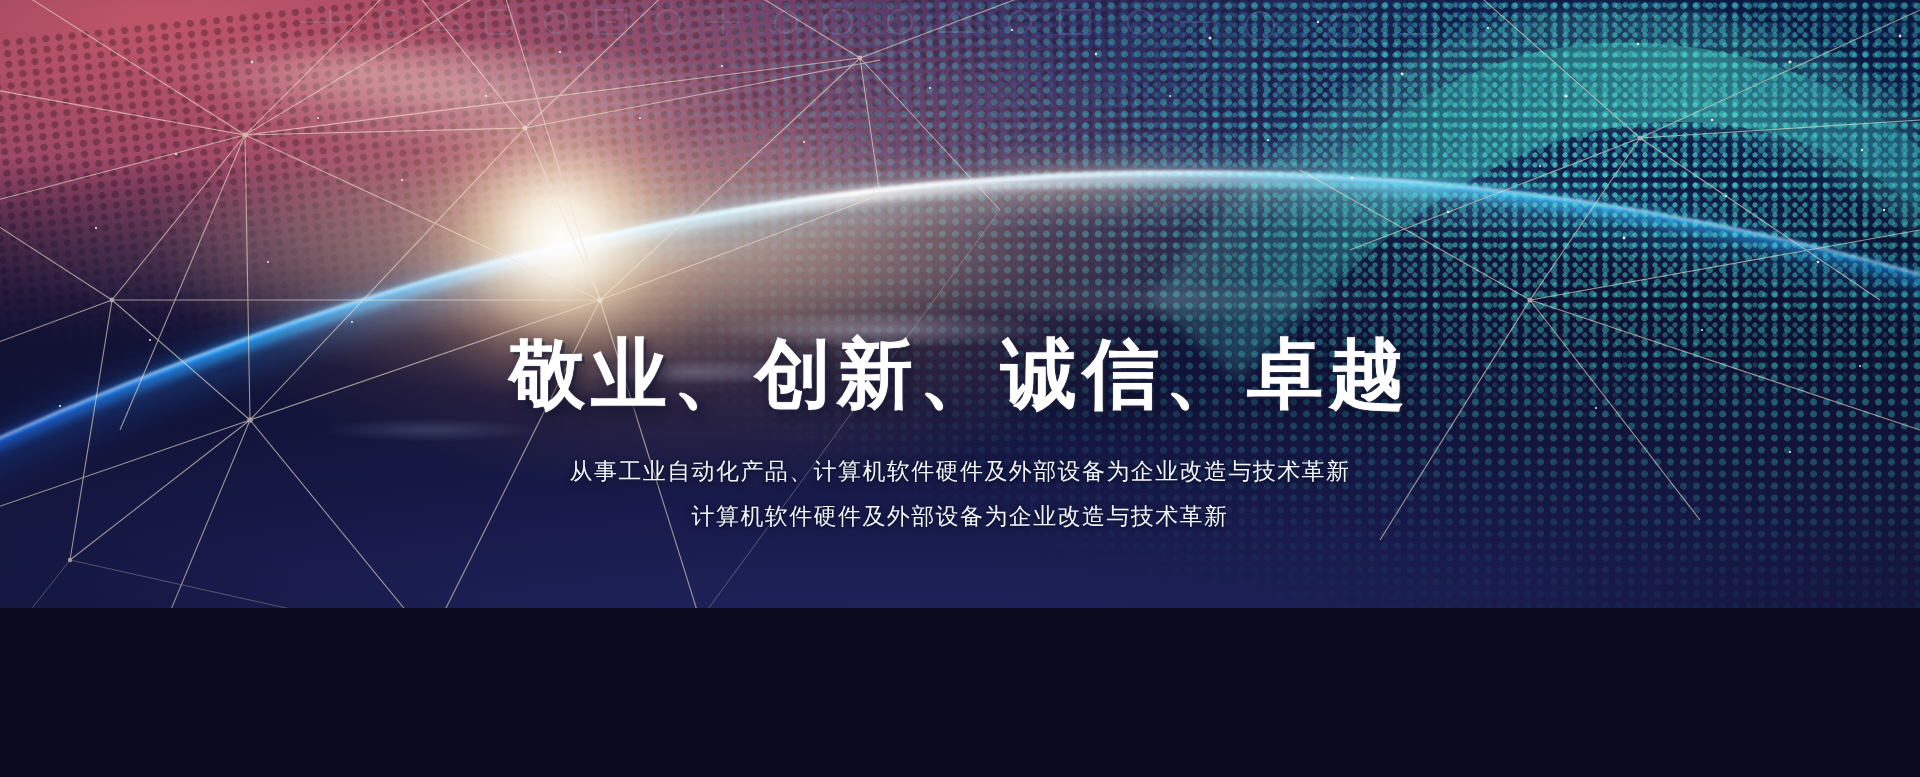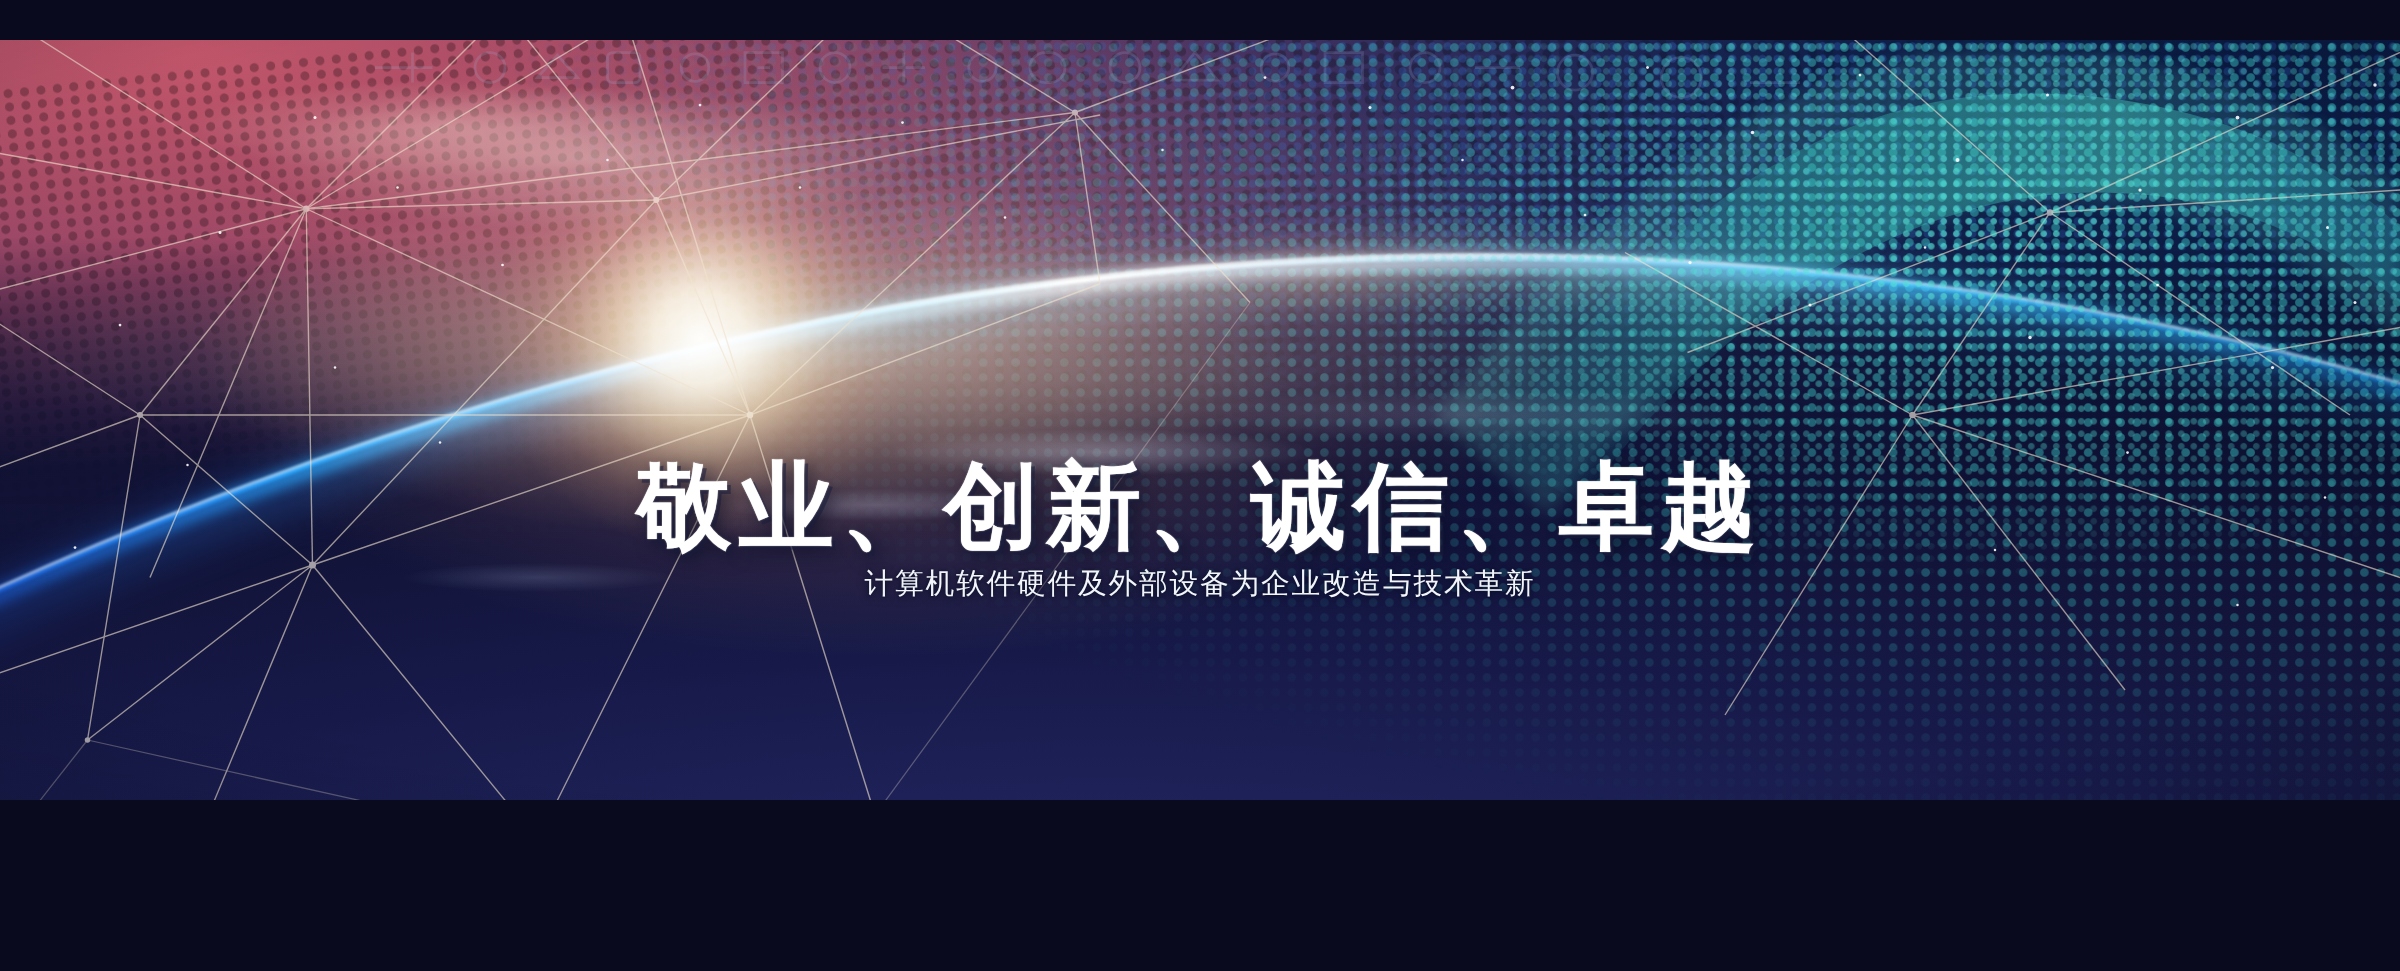--- a/index.html
+++ b/index.html
@@ -4,21 +4,20 @@
 <title>Hero Banner</title>
 <style>
   html,body{margin:0;padding:0;background:#0a0a1e;}
   body{font-family:"Liberation Sans","DejaVu Sans",sans-serif;}
 
   #stage{
     position:relative;
     width:1920px;height:608px;
     overflow:hidden;
     background:#0b1030;
-    margin-top:32px;
   }
   .layer{position:absolute;inset:0;}
 
   
   #base{
     background:
       radial-gradient(125% 150% at 8% 2%, #c2566a 0%, #a84c66 12%, #8d4368 24%, #6b3a6b 36%, #3f2f63 52%, #221f4d 66%, #12153a 80%, #0a0e2a 100%),
       linear-gradient(90deg,#9e4a63 0%, #7b3f68 18%, #4a3570 34%, #23254f 52%, #12254b 70%, #0d2346 86%, #0a1b3c 100%);
   }
   
@@ -359,16 +358,17 @@
     <circle cx="1702" cy="330" r="1.1"></circle>
       <circle cx="1860" cy="366" r="1.0"></circle>
     <circle cx="1596" cy="408" r="1.0"></circle>
       <circle cx="1790" cy="452" r="1.0"></circle>
   </svg>
 
   <div class="layer" id="vignette"></div>
 
   <div id="content">
     <div id="headline">敬业、创新、诚信、卓越</div>
+    <div class="sub" id="sub1">从事工业自动化产品、计算机软件硬件及外部设备为企业改造与技术革新</div>
     <div class="sub" id="sub2">计算机软件硬件及外部设备为企业改造与技术革新</div>
   </div>
 
 </div>
 
 </body></html>

